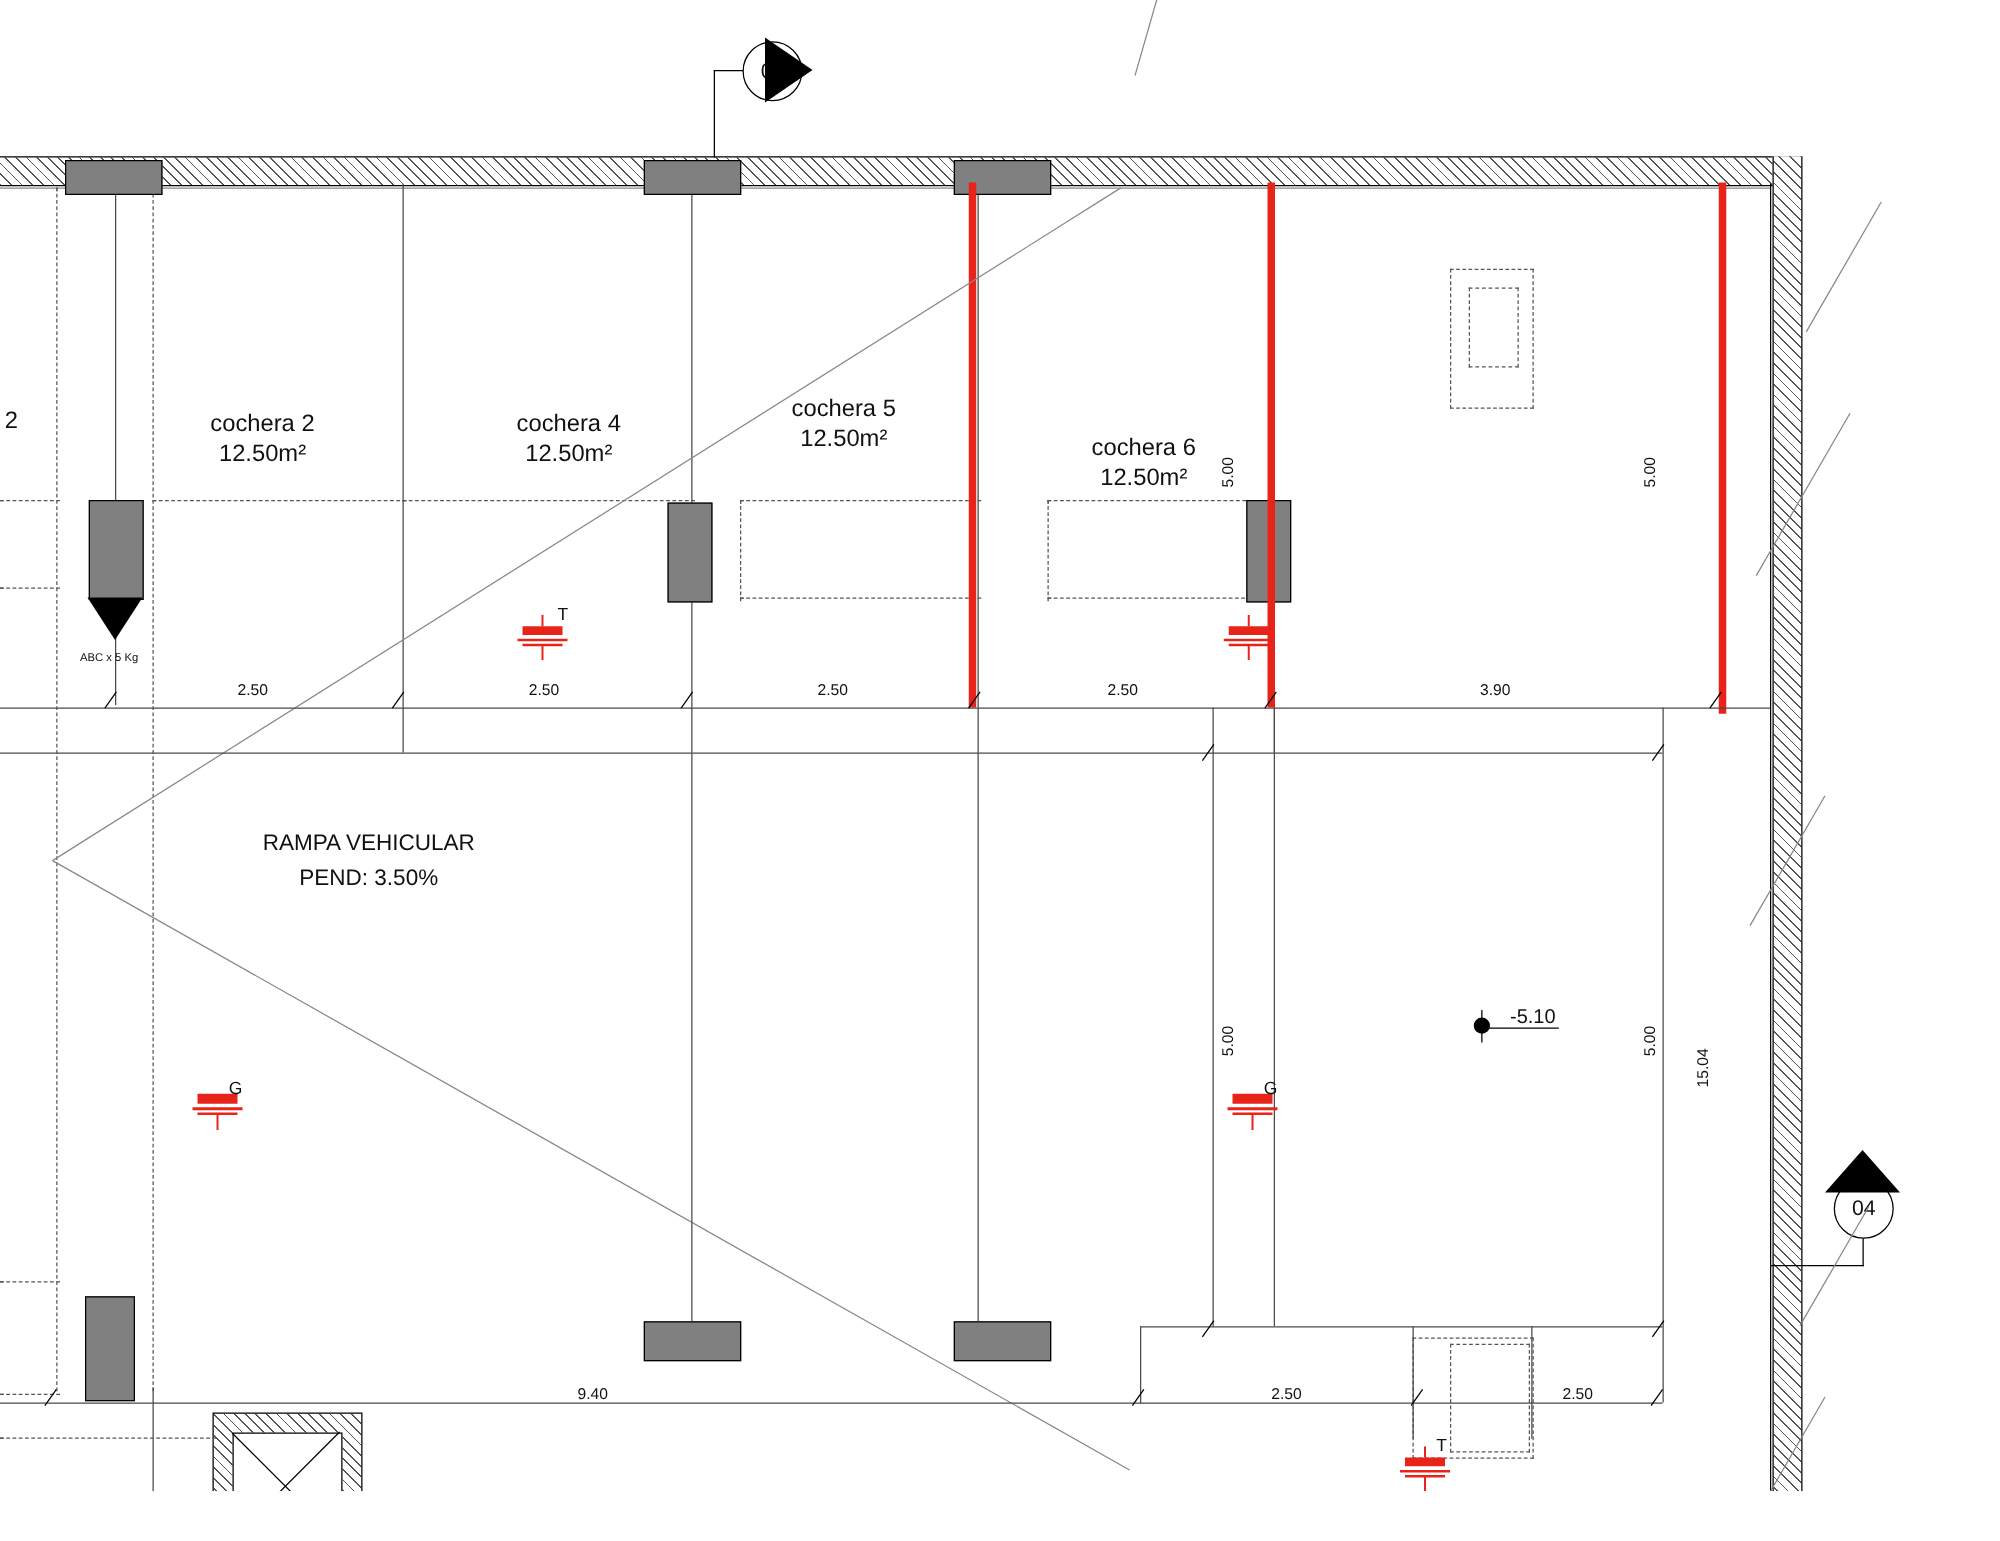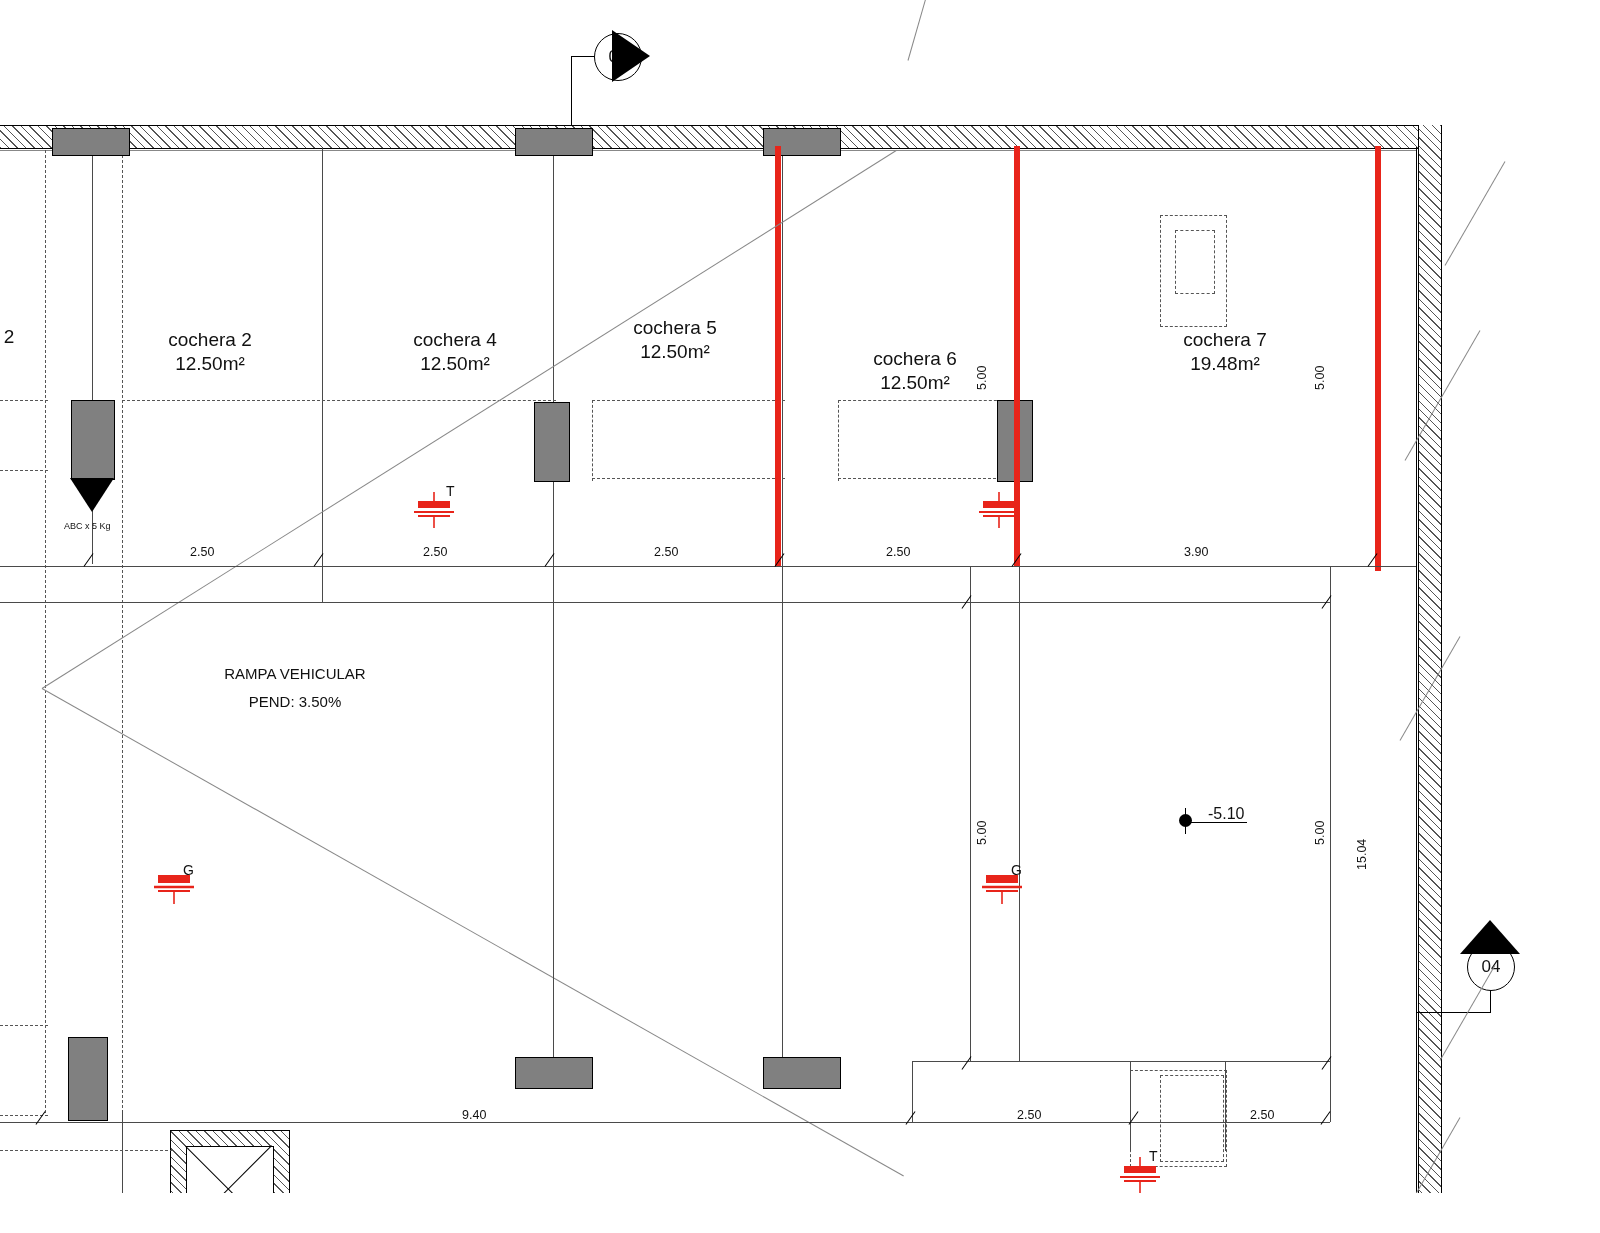--- a/index.html
+++ b/index.html
@@ -79,21 +79,21 @@
     transform-origin: left top;
   }
   .tiny {
     position: absolute;
     font-size: 9px;
     color: #111;
     white-space: nowrap;
   }
   .ramp-text {
     position: absolute;
-    font-size: 15px;
+    font-size: 18px;
     line-height: 28px;
     text-align: center;
     white-space: nowrap;
     color: #111;
   }
 
   
   .marker-circle {
     position: absolute;
     width: 46px; height: 46px;
@@ -242,24 +242,20 @@
   <div class="label" style="left:575px; top:316px; width:200px;">
     <div>cochera 5</div>
     <div>12.50m²</div>
   </div>
 
   <div class="label" style="left:815px; top:328px; width:200px;margin-top:19px;">
     <div>cochera 6</div>
     <div>12.50m²</div>
   </div>
 
-  <div class="label" style="left:1115px; top:328px; width:220px;">
-    <div>cochera 7</div>
-    <div>19.48m²</div>
-  </div>
 
   <div class="ramp-text" style="left:130px; top:660px; width:330px;">
     <div>RAMPA VEHICULAR</div>
     <div>PEND: 3.50%</div>
   </div>
 
   <div class="hline hair" style="left:42px; top:688px; width:1010px; transform:rotate(-32.2deg); transform-origin:left center;"></div>
   <div class="hline hair" style="left:42px; top:688px; width:990px; transform:rotate(29.5deg); transform-origin:left center;"></div>
 
   <div class="hline thin" style="left:0px; top:566px; width:1416px;"></div>

